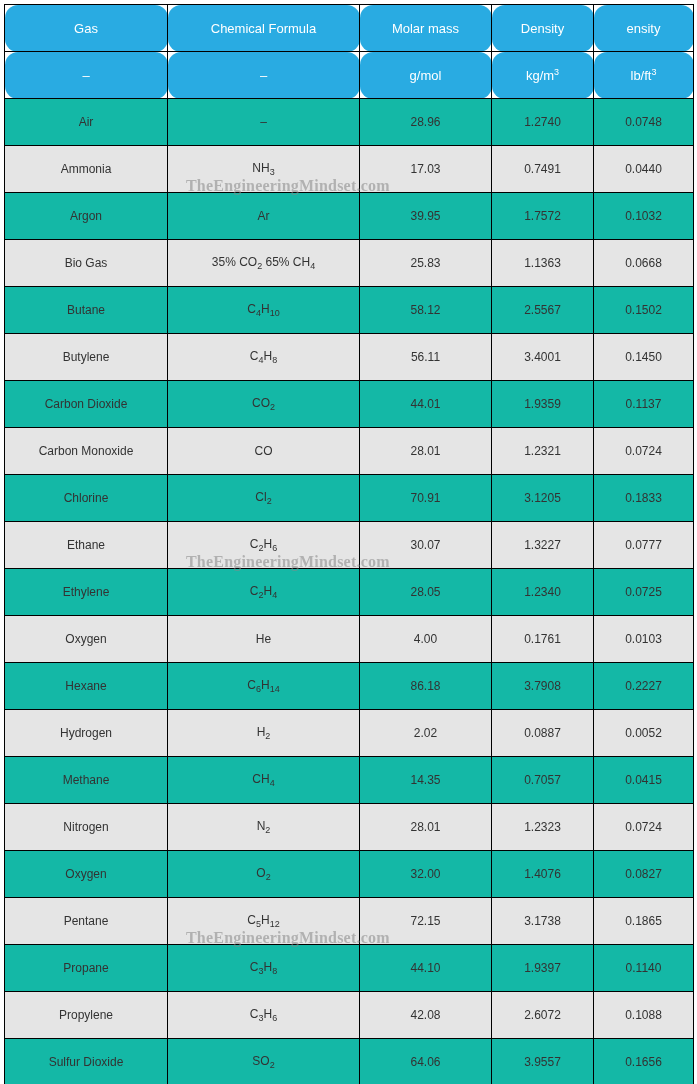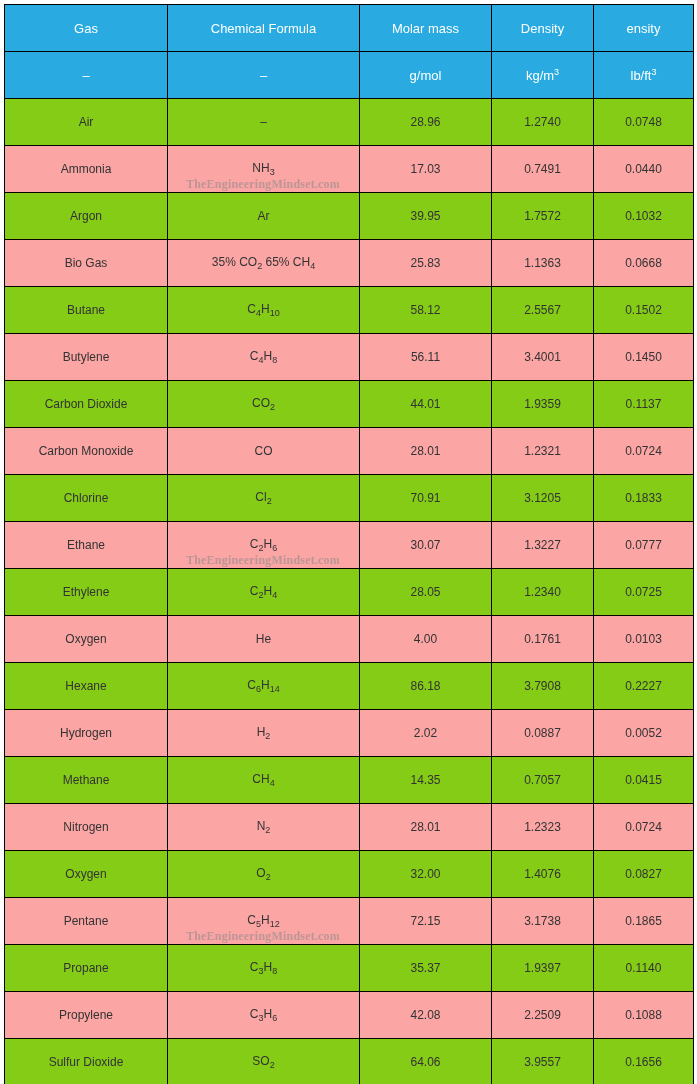--- a/index.html
+++ b/index.html
@@ -19,39 +19,40 @@
     vertical-align: middle;
     font-size: 12px;
     padding: 0;
     height: 46px;
   }
   th {
     background: #29abe2;
     color: #fff;
     font-weight: normal;
     font-size: 13px;
+    border-radius: 13px;
   }
   tr.even td {
-    background: #84cc16;
+    background: #14b8a6;
   }
   tr.odd td {
-    background: #fca5a5;
+    background: #e5e5e5;
   }
   td { color: #333; }
   sub, sup { font-size: 9px; }
   .col-gas { width: 163px; }
   .col-formula { width: 192px; }
   .col-molar { width: 132px; }
   .col-kg { width: 102px; }
   .col-lb { width: 100px; }
   .watermark {
     position: absolute;
     color: #888;
     font-family: Georgia, 'Times New Roman', serif;
-    font-size: 12px;
+    font-size: 16px;
     font-weight: bold;
     opacity: 0.55;
     letter-spacing: 0.2px;
     pointer-events: none;
   }
   .wrap { position: relative; }
 </style>
 </head>
 <body>
 
@@ -203,29 +204,29 @@
         <tr class="odd">
           <td>Pentane</td>
           <td>C<sub>5</sub>H<sub>12</sub></td>
           <td>72.15</td>
           <td>3.1738</td>
           <td>0.1865</td>
         </tr>
         <tr class="even">
           <td>Propane</td>
           <td>C<sub>3</sub>H<sub>8</sub></td>
-          <td>35.37</td>
+          <td>44.10</td>
           <td>1.9397</td>
           <td>0.1140</td>
         </tr>
         <tr class="odd">
           <td>Propylene</td>
           <td>C<sub>3</sub>H<sub>6</sub></td>
           <td>42.08</td>
-          <td>2.2509</td>
+          <td>2.6072</td>
           <td>0.1088</td>
         </tr>
         <tr class="even">
           <td>Sulfur Dioxide</td>
           <td>SO<sub>2</sub></td>
           <td>64.06</td>
           <td>3.9557</td>
           <td>0.1656</td>
         </tr>
       </tbody>

